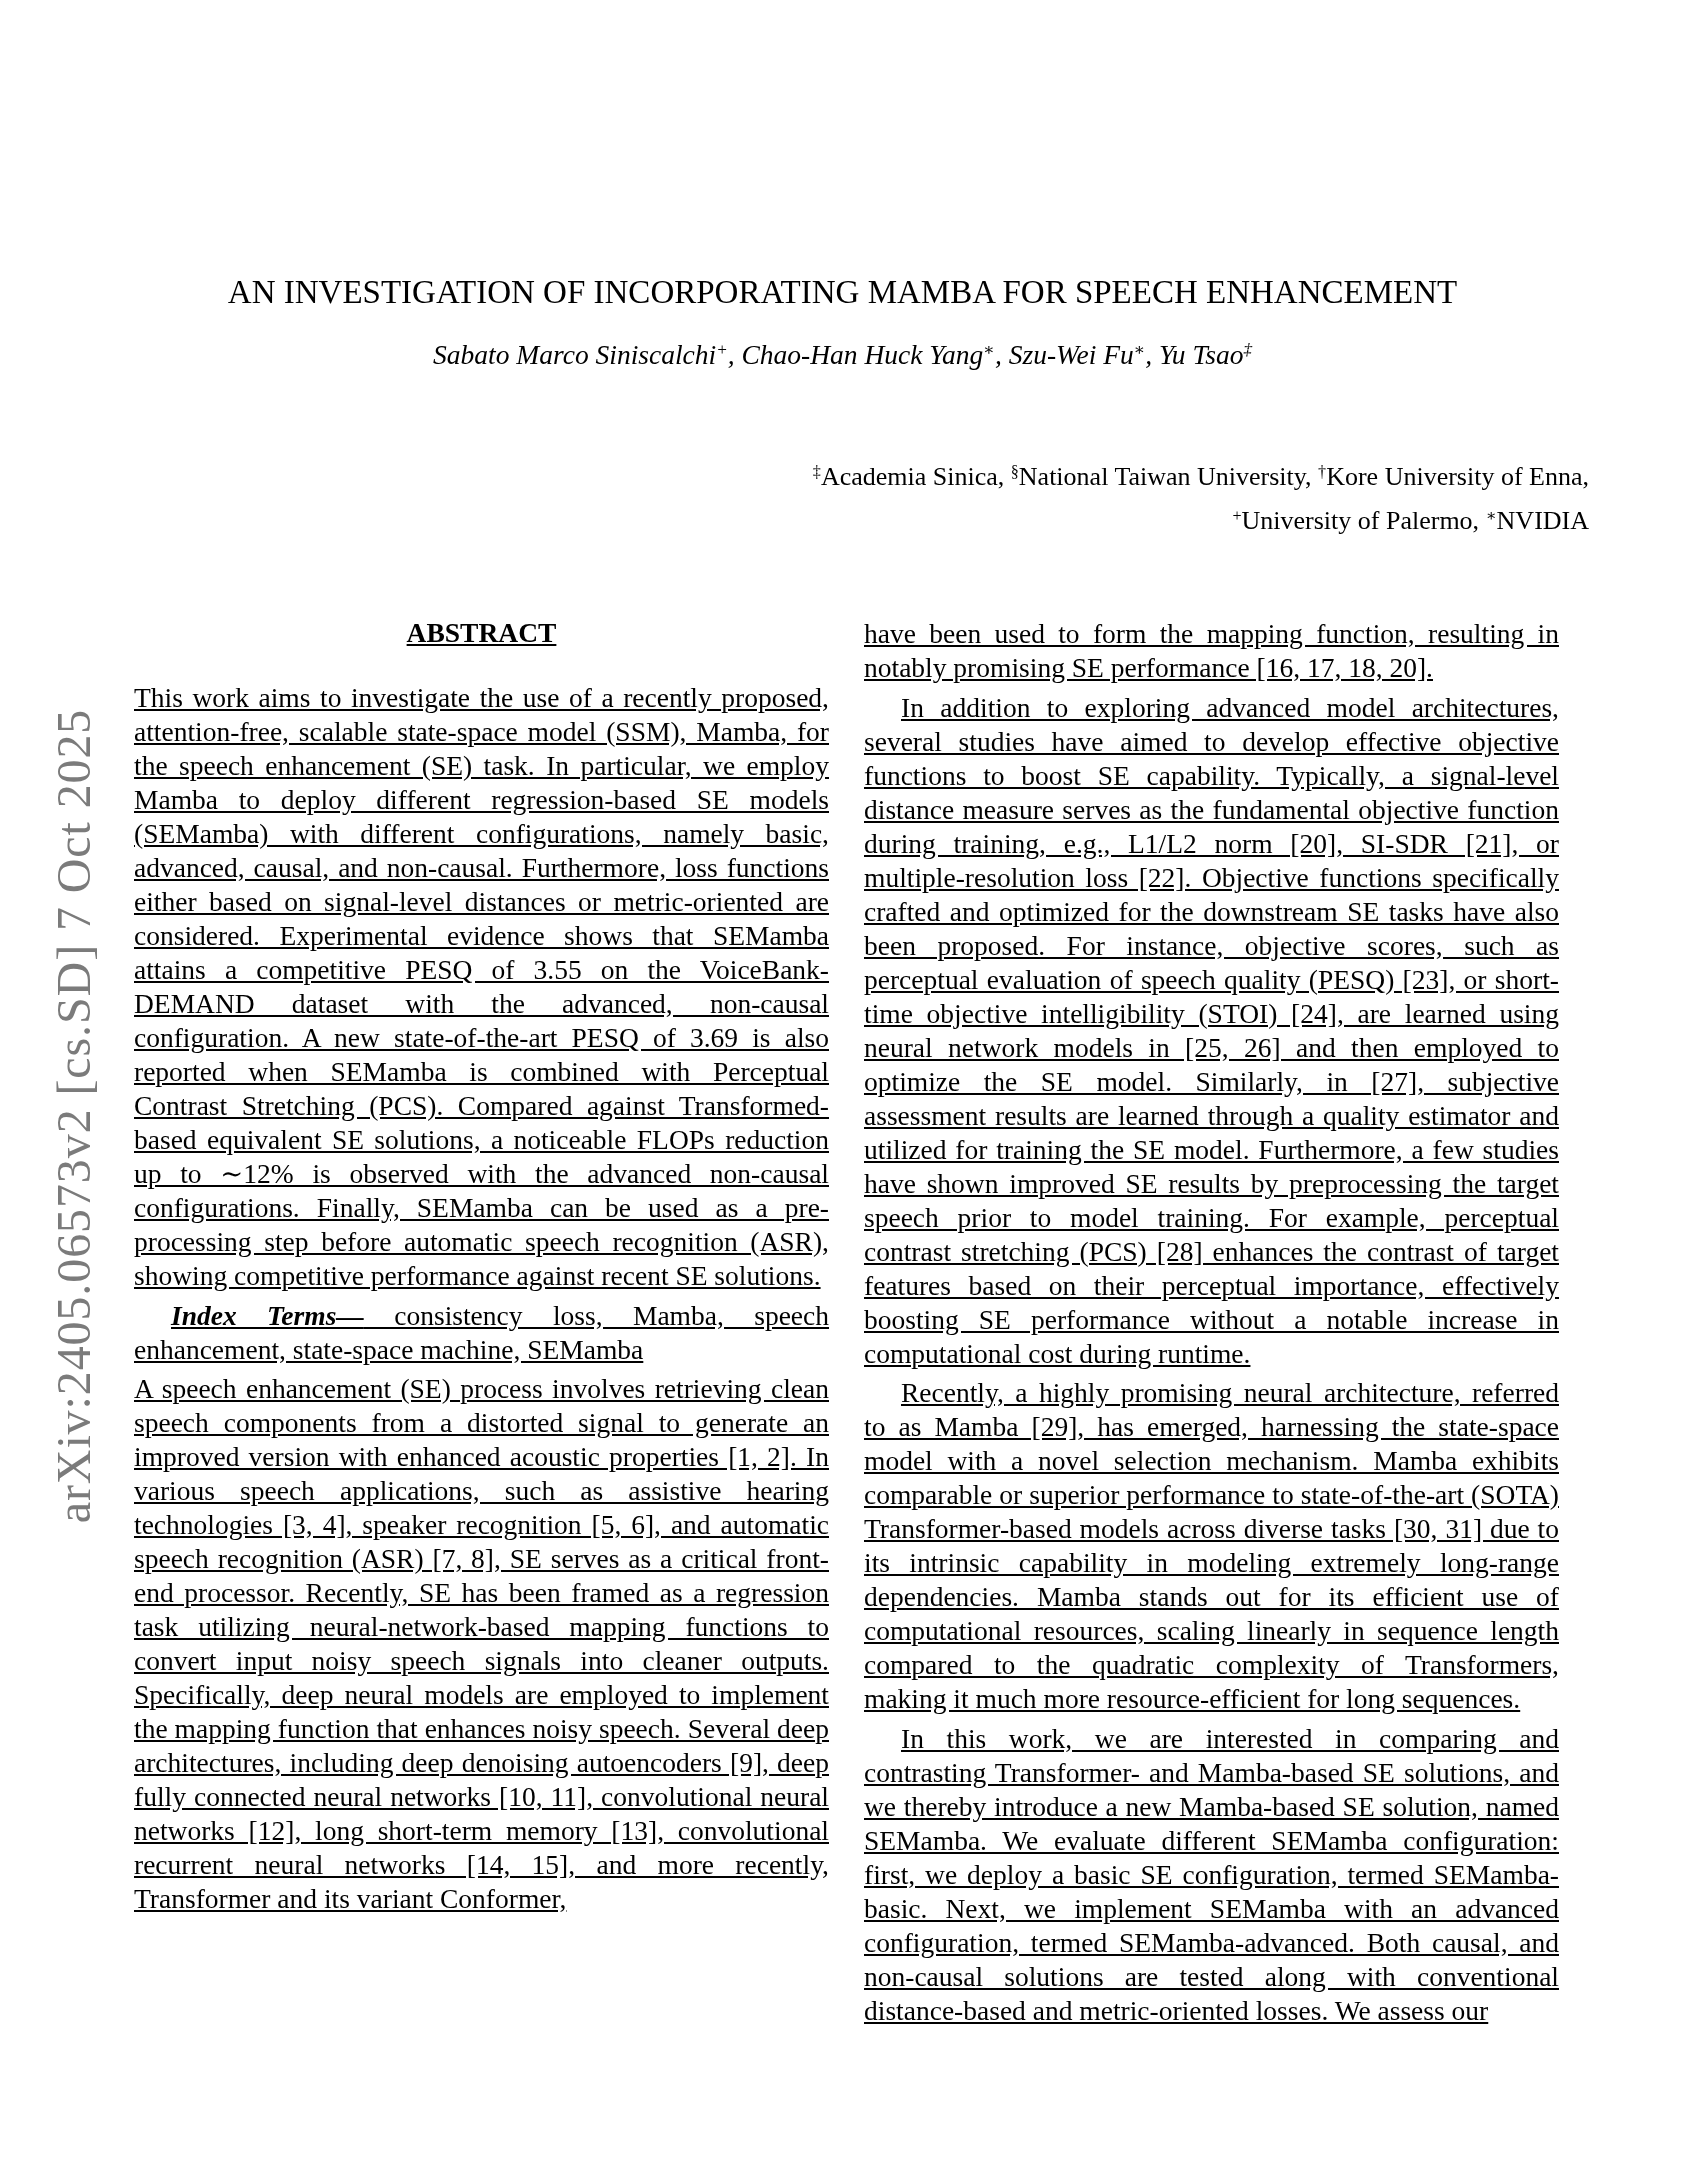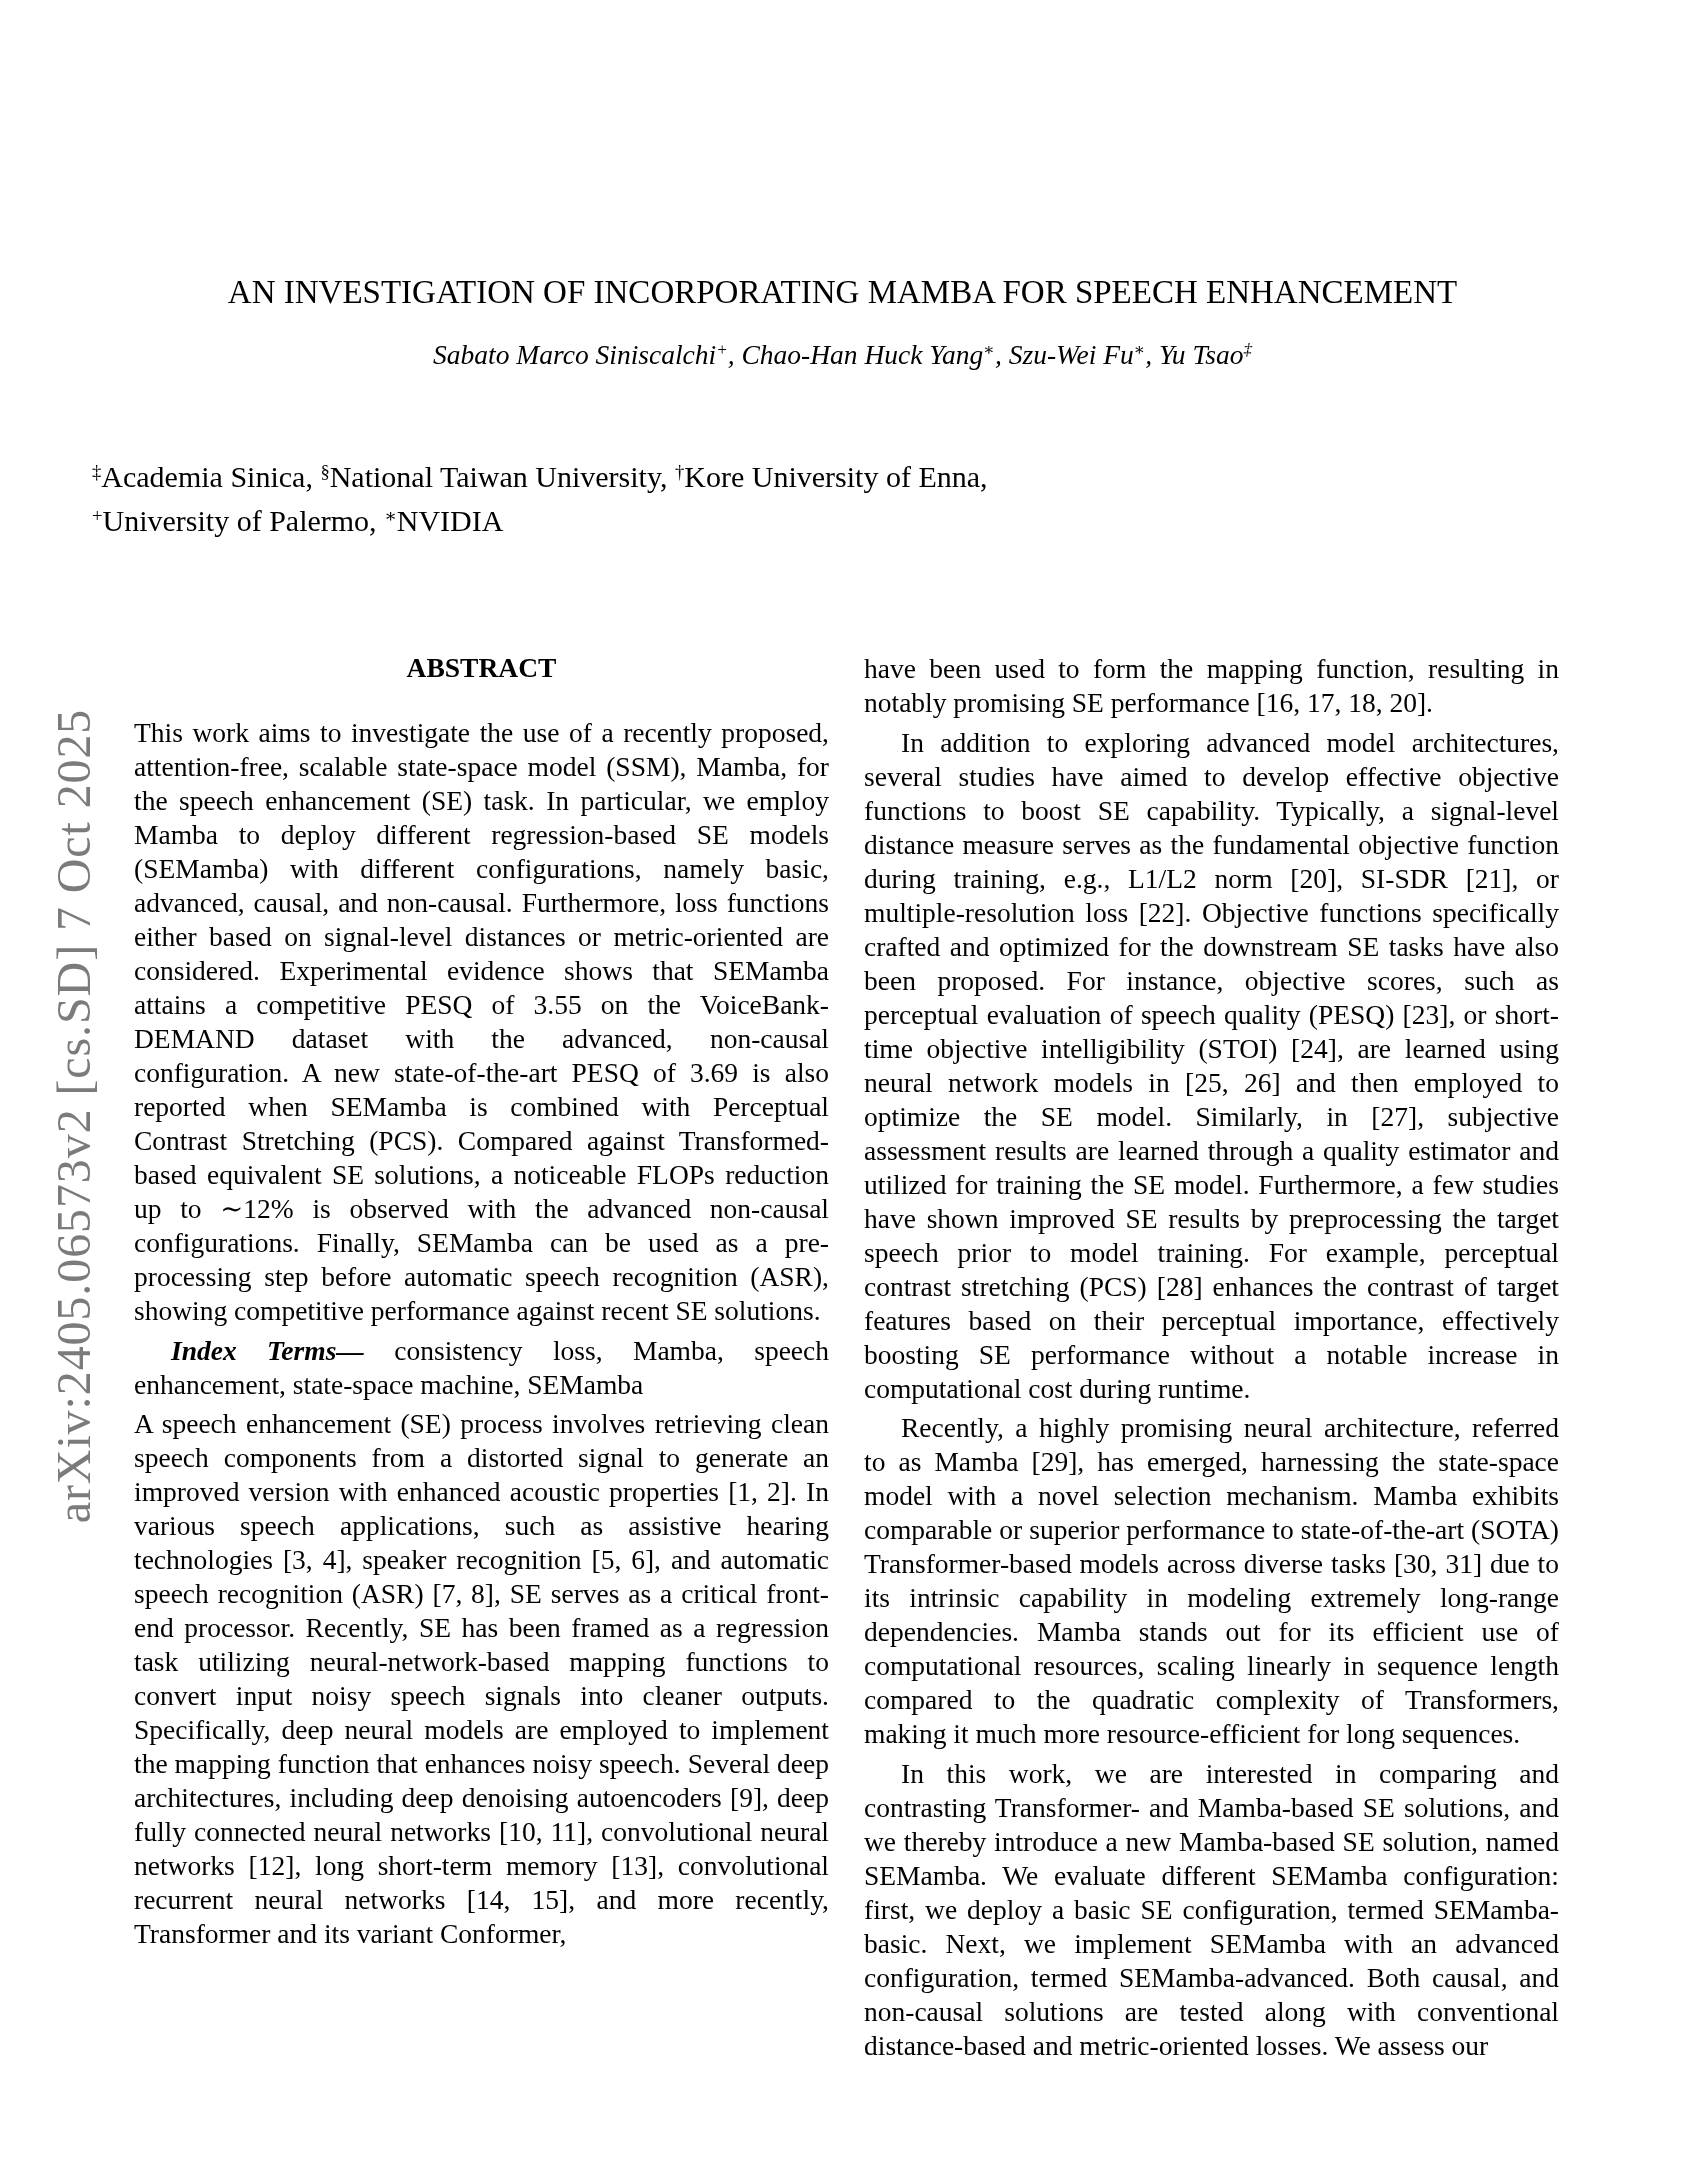--- a/index.html
+++ b/index.html
@@ -42,42 +42,43 @@
     width: 1469px;
     text-align: center;
     font-style: italic;
     font-size: 27.5px;
     line-height: 46px;
   }
 
   .affiliations-block {
     position: absolute;
     top: 455px;
-    left: 92px;
+    left: 120px;
     width: 1469px;
-    text-align: left;
-    font-size: 30px;
+    text-align: right;
+    font-size: 26px;
     line-height: 44px;
   }
 
   sup {
     font-size: 62%;
     line-height: 0;
     vertical-align: baseline;
     position: relative;
     top: -0.5em;
   }
 
   .columns {
     position: absolute;
-    top: 652px;
+    top: 617px;
     left: 134px;
     width: 1425px;
     display: flex;
     gap: 35px;
+    text-decoration: underline;
   }
   .col { width: 695px; }
 
   .section-heading {
     text-align: center;
     font-weight: bold;
     font-size: 27.5px;
     line-height: 31px;
     margin: 0 0 33px 0;
   }

